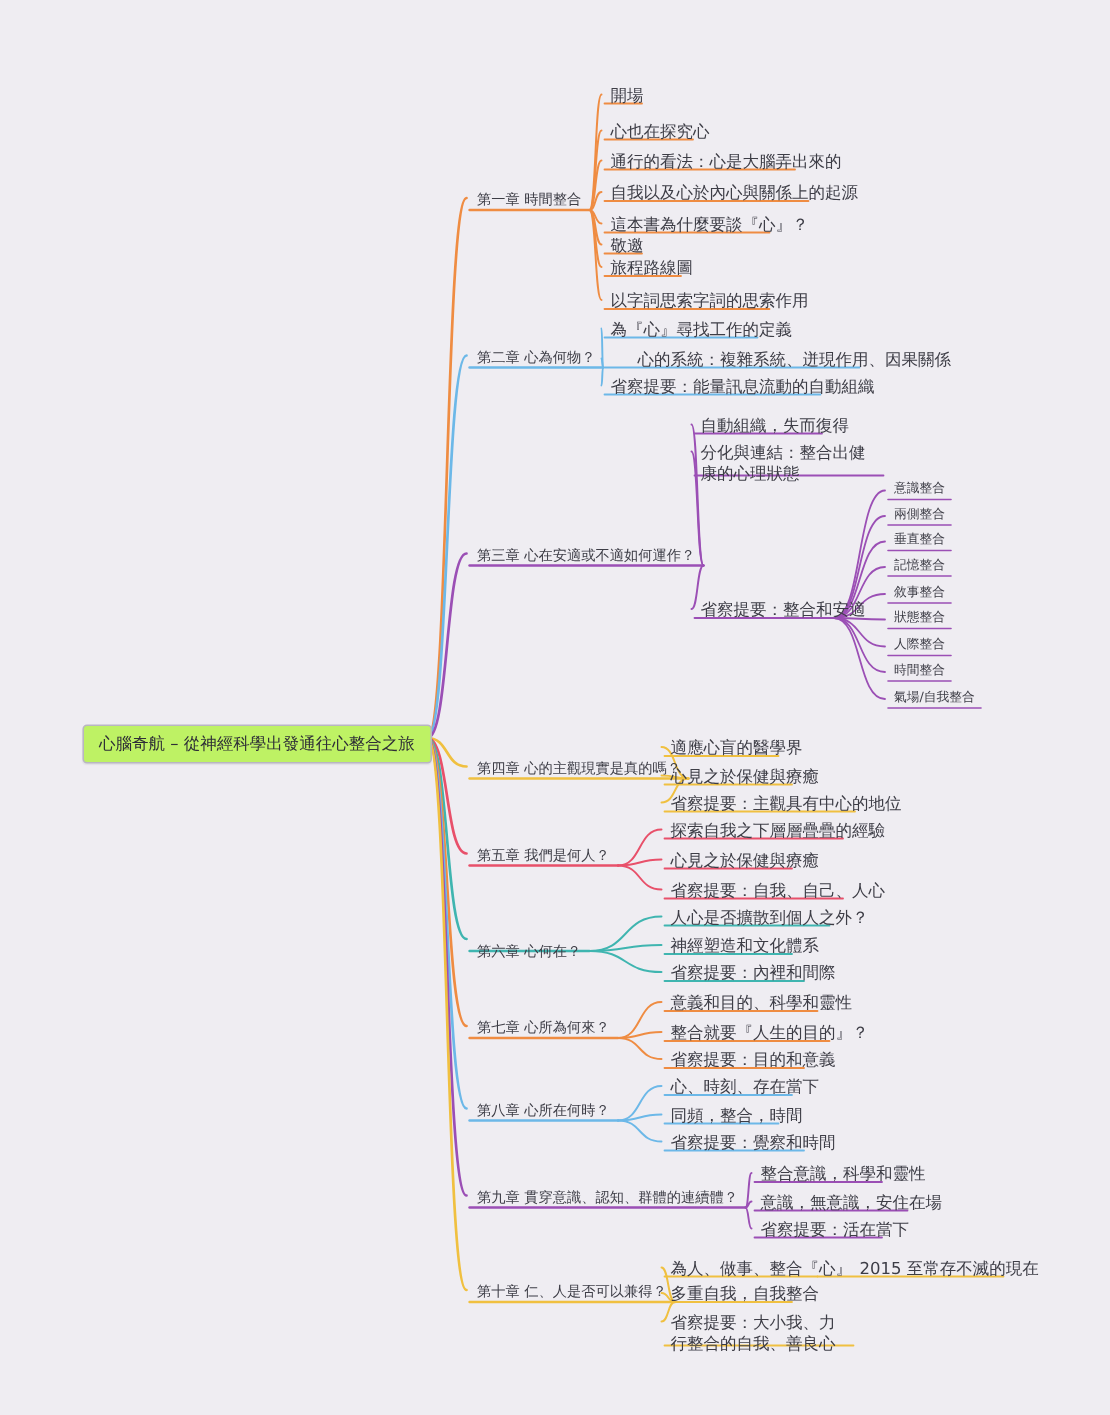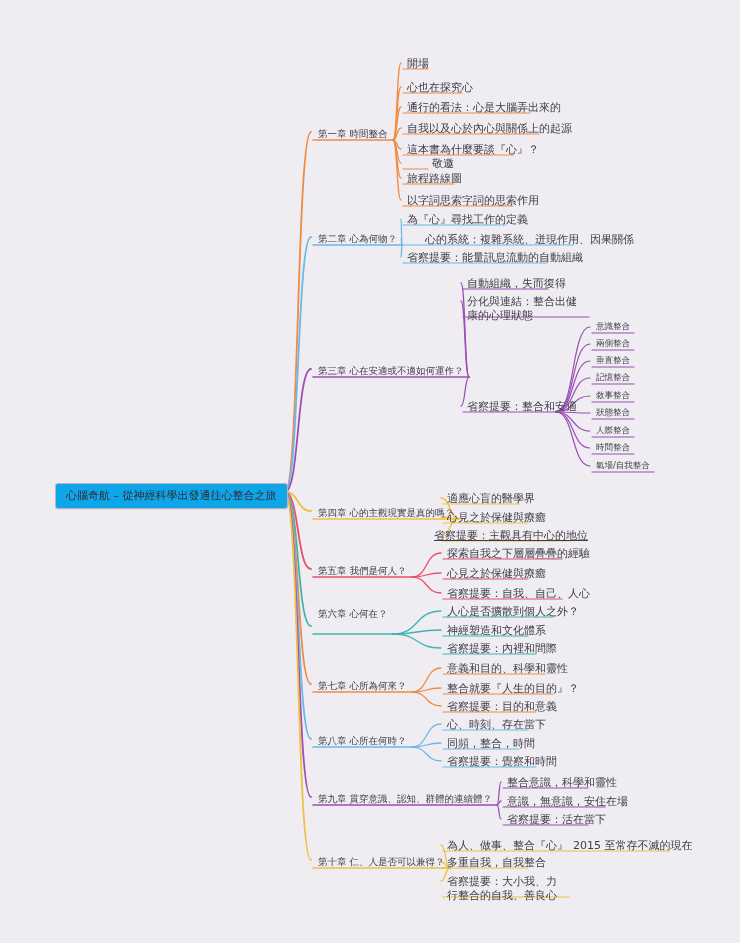--- a/index.html
+++ b/index.html
@@ -14,21 +14,21 @@
   svg.links{position:absolute;left:0;top:0;width:740px;height:943px;pointer-events:none;}
   .node{
     position:absolute;
     white-space:nowrap;
     color:#3d3d46;
     line-height:1.25;
   }
   .root{
     font-size:11px;
     color:#2f2f37;
-    background:#0ea5e9;
+    background:#bef264;
     border:1px solid #b9b6c2;
     border-radius:3px;
     padding:5px 10px;
     box-shadow:0 1px 1px rgba(0,0,0,0.06);
   }
   .lvl1{
     font-size:9.5px;
     padding:2px 5px;
     border-radius:3px;
     background:transparent;
@@ -161,21 +161,21 @@
       <path d="M 443 897 L 569 897" stroke="#f0c040" fill="none" stroke-width="1.2" stroke-linecap="round"></path>
     </svg>
   <div id="nodes">
       <div class="node root" style="left: 55px; top: 483px;">心腦奇航 – 從神經科學出發通往心整合之旅</div>
       <div class="node lvl1" style="left: 313px; top: 126px; color: rgb(61, 61, 70);">第一章 時間整合</div>
       <div class="node lvl2" style="left: 403px; top: 56px; color: rgb(61, 61, 70);">開場</div>
       <div class="node lvl2" style="left: 403px; top: 80px; color: rgb(61, 61, 70);">心也在探究心</div>
       <div class="node lvl2" style="left: 403px; top: 100px; color: rgb(61, 61, 70);">通行的看法：心是大腦弄出來的</div>
       <div class="node lvl2" style="left: 403px; top: 121px; color: rgb(61, 61, 70);">自我以及心於內心與關係上的起源</div>
       <div class="node lvl2" style="left: 403px; top: 142px; color: rgb(61, 61, 70);">這本書為什麼要談『心』？</div>
-      <div class="node lvl2" style="left: 403px; top: 156px; color: rgb(61, 61, 70); margin-left: 25px;">敬邀</div>
+      <div class="node lvl2" style="left: 403px; top: 156px; color: rgb(61, 61, 70);">敬邀</div>
       <div class="node lvl2" style="left: 403px; top: 171px; color: rgb(61, 61, 70);">旅程路線圖</div>
       <div class="node lvl2" style="left: 403px; top: 193px; color: rgb(61, 61, 70);">以字詞思索字詞的思索作用</div>
       <div class="node lvl1" style="left: 313px; top: 231px; color: rgb(61, 61, 70);">第二章 心為何物？</div>
       <div class="node lvl2" style="left: 403px; top: 212px; color: rgb(61, 61, 70);">為『心』尋找工作的定義</div>
       <div class="node lvl2" style="left: 403px; top: 232px; color: rgb(61, 61, 70); padding-left: 22px;">心的系統：複雜系統、迸現作用、因果關係</div>
       <div class="node lvl2" style="left: 403px; top: 250px; color: rgb(61, 61, 70);">省察提要：能量訊息流動的自動組織</div>
       <div class="node lvl1" style="left: 313px; top: 363px; color: rgb(61, 61, 70);">第三章 心在安適或不適如何運作？</div>
       <div class="node lvl2" style="left: 463px; top: 276px; color: rgb(61, 61, 70);">自動組織，失而復得</div>
       <div class="node lvl2 wrapnode" style="left: 463px; top: 294px; color: rgb(61, 61, 70);">分化與連結：整合出健康的心理狀態</div>
       <div class="node lvl2" style="left: 463px; top: 399px; color: rgb(61, 61, 70);">省察提要：整合和安適</div>
@@ -184,26 +184,26 @@
       <div class="node lvl3" style="left: 592px; top: 354px; color: rgb(61, 61, 70);">垂直整合</div>
       <div class="node lvl3" style="left: 592px; top: 371px; color: rgb(61, 61, 70);">記憶整合</div>
       <div class="node lvl3" style="left: 592px; top: 389px; color: rgb(61, 61, 70);">敘事整合</div>
       <div class="node lvl3" style="left: 592px; top: 406px; color: rgb(61, 61, 70);">狀態整合</div>
       <div class="node lvl3" style="left: 592px; top: 424px; color: rgb(61, 61, 70);">人際整合</div>
       <div class="node lvl3" style="left: 592px; top: 441px; color: rgb(61, 61, 70);">時間整合</div>
       <div class="node lvl3" style="left: 592px; top: 459px; color: rgb(61, 61, 70);">氣場/自我整合</div>
       <div class="node lvl1" style="left: 313px; top: 505px; color: rgb(61, 61, 70);">第四章 心的主觀現實是真的嗎？</div>
       <div class="node lvl2" style="left: 443px; top: 491px; color: rgb(61, 61, 70);">適應心盲的醫學界</div>
       <div class="node lvl2" style="left: 443px; top: 510px; color: rgb(61, 61, 70);">心見之於保健與療癒</div>
-      <div class="node lvl2" style="left: 430px; top: 528px; color: rgb(61, 61, 70); text-decoration: underline;">省察提要：主觀具有中心的地位</div>
+      <div class="node lvl2" style="left: 443px; top: 528px; color: rgb(61, 61, 70);">省察提要：主觀具有中心的地位</div>
       <div class="node lvl1" style="left: 313px; top: 563px; color: rgb(61, 61, 70);">第五章 我們是何人？</div>
       <div class="node lvl2" style="left: 443px; top: 546px; color: rgb(61, 61, 70);">探索自我之下層層疊疊的經驗</div>
       <div class="node lvl2" style="left: 443px; top: 566px; color: rgb(61, 61, 70);">心見之於保健與療癒</div>
       <div class="node lvl2" style="left: 443px; top: 586px; color: rgb(61, 61, 70);">省察提要：自我、自己、人心</div>
-      <div class="node lvl1" style="left: 313px; top: 606px; color: rgb(61, 61, 70); text-align: center;">第六章 心何在？</div>
+      <div class="node lvl1" style="left: 313px; top: 627px; color: rgb(61, 61, 70); text-align: center;">第六章 心何在？</div>
       <div class="node lvl2" style="left: 443px; top: 604px; color: rgb(61, 61, 70);">人心是否擴散到個人之外？</div>
       <div class="node lvl2" style="left: 443px; top: 623px; color: rgb(61, 61, 70);">神經塑造和文化體系</div>
       <div class="node lvl2" style="left: 443px; top: 641px; color: rgb(61, 61, 70);">省察提要：內裡和間際</div>
       <div class="node lvl1" style="left: 313px; top: 678px; color: rgb(61, 61, 70);">第七章 心所為何來？</div>
       <div class="node lvl2" style="left: 443px; top: 661px; color: rgb(61, 61, 70);">意義和目的、科學和靈性</div>
       <div class="node lvl2" style="left: 443px; top: 681px; color: rgb(61, 61, 70);">整合就要『人生的目的』？</div>
       <div class="node lvl2" style="left: 443px; top: 699px; color: rgb(61, 61, 70);">省察提要：目的和意義</div>
       <div class="node lvl1" style="left: 313px; top: 733px; color: rgb(61, 61, 70);">第八章 心所在何時？</div>
       <div class="node lvl2" style="left: 443px; top: 717px; color: rgb(61, 61, 70);">心、時刻、存在當下</div>
       <div class="node lvl2" style="left: 443px; top: 736px; color: rgb(61, 61, 70);">同頻，整合，時間</div>

